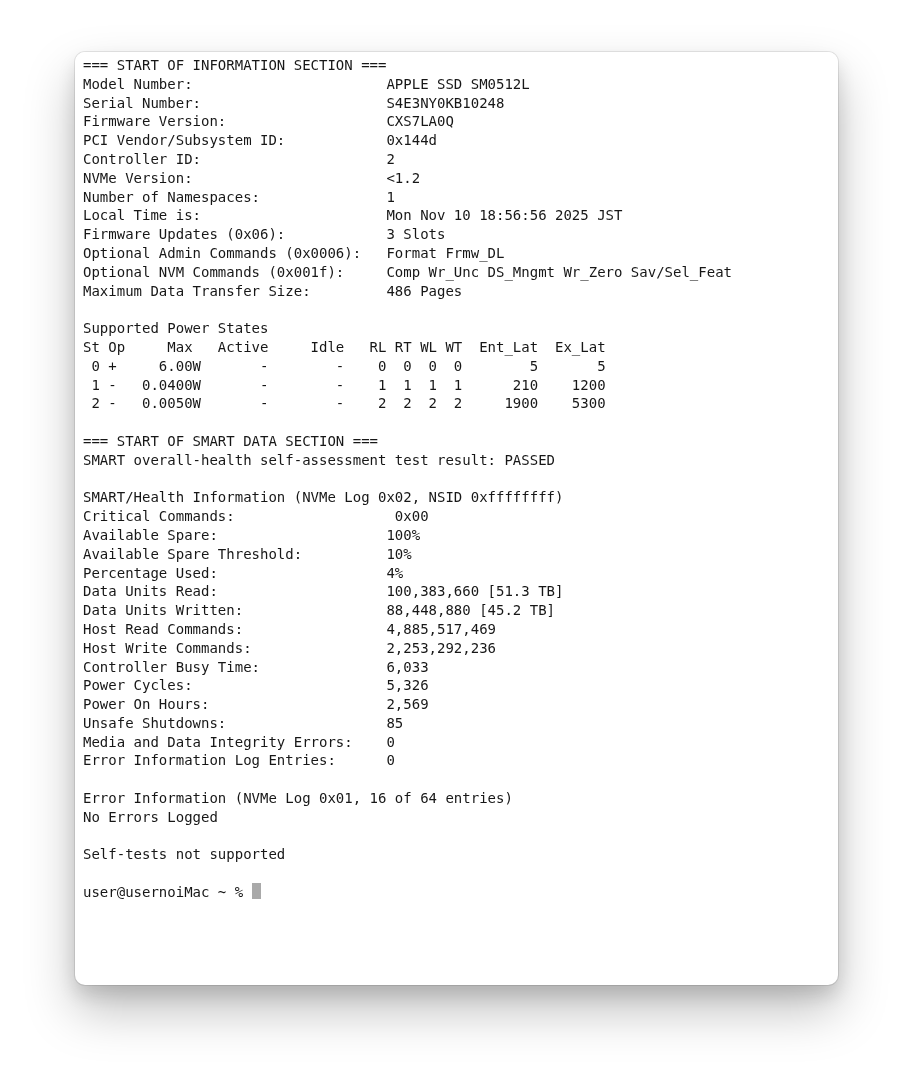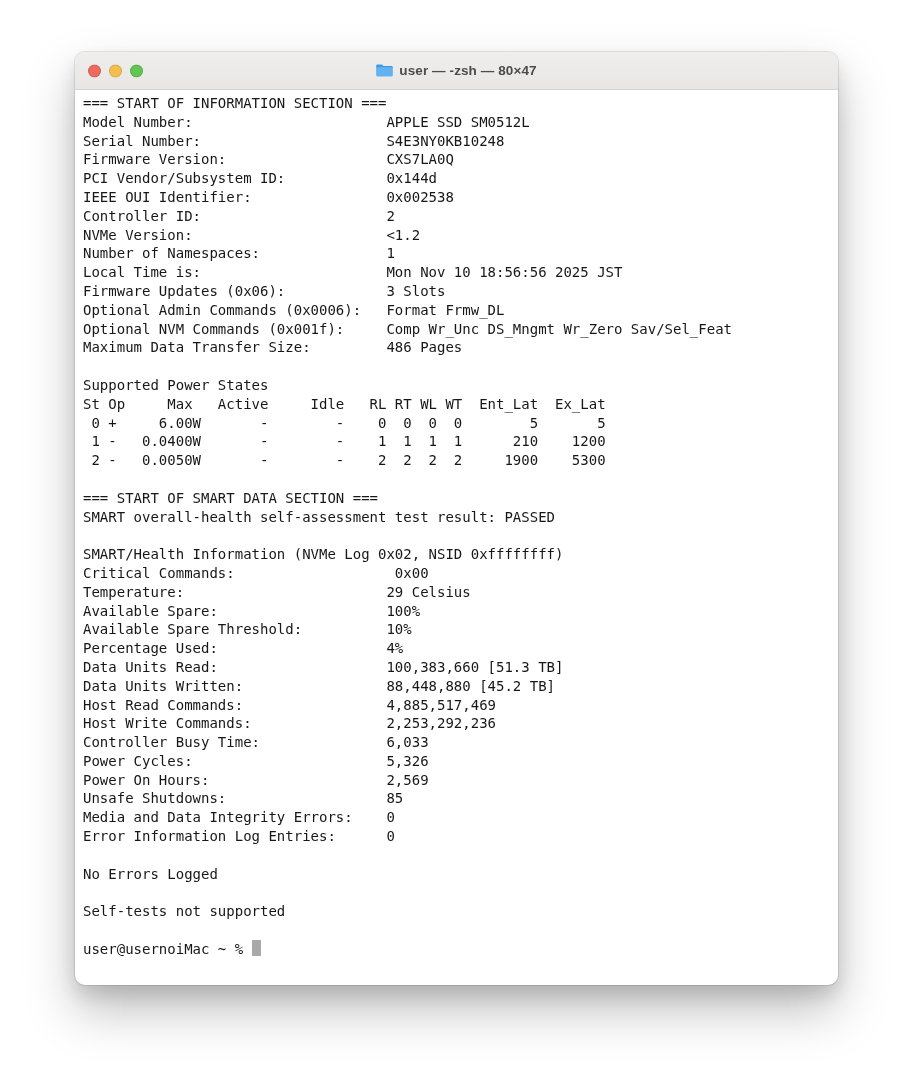--- a/index.html
+++ b/index.html
@@ -68,77 +68,60 @@
     display: inline-block;
     width: 9.3px;
     height: 16px;
     vertical-align: -2px;
   }
 </style>
 </head>
 <body>
 
 <div class="window">
-  <div class="titlebar">
-    <div class="traffic-lights">
-      <div class="light" style="background: rgb(236, 106, 94);"></div>
-      <div class="light" style="background: rgb(244, 191, 79);"></div>
-      <div class="light" style="background: rgb(97, 197, 84);"></div>
-    </div>
-    <div class="title-wrap">
-      <span>
-        <svg class="folder-icon-svg" width="17" height="13" viewBox="0 0 18 14">
-          <path fill="#3d9ae6" d="M0 2.1C0 1.2.7.5 1.6.5h4.1c.5 0 .9.2 1.2.5l1 1.1h8.5c.9 0 1.6.7 1.6 1.6v.6H0V2.1z"></path>
-          <path fill="#62b2f2" d="M0 3.6h18v8.2c0 .9-.7 1.6-1.6 1.6H1.6c-.9 0-1.6-.7-1.6-1.6V3.6z"></path>
-        </svg>
-      </span>
-      <span>user — -zsh — 80×47</span>
-    </div>
-  </div>
   <div class="screen" style="background: rgb(255, 255, 255); color: rgb(23, 23, 23);">
       <div class="term-line">=== START OF INFORMATION SECTION ===</div>
       <div class="term-line">Model Number:                       APPLE SSD SM0512L</div>
       <div class="term-line">Serial Number:                      S4E3NY0KB10248</div>
       <div class="term-line">Firmware Version:                   CXS7LA0Q</div>
       <div class="term-line">PCI Vendor/Subsystem ID:            0x144d</div>
-      <div class="term-line">IEEE OUI Identifier:                0x002538</div>
       <div class="term-line">Controller ID:                      2</div>
       <div class="term-line">NVMe Version:                       &lt;1.2</div>
       <div class="term-line">Number of Namespaces:               1</div>
       <div class="term-line">Local Time is:                      Mon Nov 10 18:56:56 2025 JST</div>
       <div class="term-line">Firmware Updates (0x06):            3 Slots</div>
       <div class="term-line">Optional Admin Commands (0x0006):   Format Frmw_DL</div>
       <div class="term-line">Optional NVM Commands (0x001f):     Comp Wr_Unc DS_Mngmt Wr_Zero Sav/Sel_Feat</div>
       <div class="term-line">Maximum Data Transfer Size:         486 Pages</div>
       <div class="term-line"> </div>
       <div class="term-line">Supported Power States</div>
       <div class="term-line">St Op     Max   Active     Idle   RL RT WL WT  Ent_Lat  Ex_Lat</div>
       <div class="term-line"> 0 +     6.00W       -        -    0  0  0  0        5       5</div>
       <div class="term-line"> 1 -   0.0400W       -        -    1  1  1  1      210    1200</div>
       <div class="term-line"> 2 -   0.0050W       -        -    2  2  2  2     1900    5300</div>
       <div class="term-line"> </div>
       <div class="term-line">=== START OF SMART DATA SECTION ===</div>
       <div class="term-line">SMART overall-health self-assessment test result: PASSED</div>
       <div class="term-line"> </div>
       <div class="term-line">SMART/Health Information (NVMe Log 0x02, NSID 0xffffffff)</div>
       <div class="term-line">Critical Commands:                   0x00</div>
-      <div class="term-line">Temperature:                        29 Celsius</div>
       <div class="term-line">Available Spare:                    100%</div>
       <div class="term-line">Available Spare Threshold:          10%</div>
       <div class="term-line">Percentage Used:                    4%</div>
       <div class="term-line">Data Units Read:                    100,383,660 [51.3 TB]</div>
       <div class="term-line">Data Units Written:                 88,448,880 [45.2 TB]</div>
       <div class="term-line">Host Read Commands:                 4,885,517,469</div>
       <div class="term-line">Host Write Commands:                2,253,292,236</div>
       <div class="term-line">Controller Busy Time:               6,033</div>
       <div class="term-line">Power Cycles:                       5,326</div>
       <div class="term-line">Power On Hours:                     2,569</div>
       <div class="term-line">Unsafe Shutdowns:                   85</div>
       <div class="term-line">Media and Data Integrity Errors:    0</div>
       <div class="term-line">Error Information Log Entries:      0</div>
       <div class="term-line"> </div>
+      <div class="term-line">Error Information (NVMe Log 0x01, 16 of 64 entries)</div>
       <div class="term-line">No Errors Logged</div>
       <div class="term-line"> </div>
       <div class="term-line">Self-tests not supported</div>
       <div class="term-line"> </div>
       <div class="term-line">user@usernoiMac ~ % <span class="cursor" style="background: rgb(169, 169, 169);"></span></div>
     </div>
 </div>
 
 </body></html>

